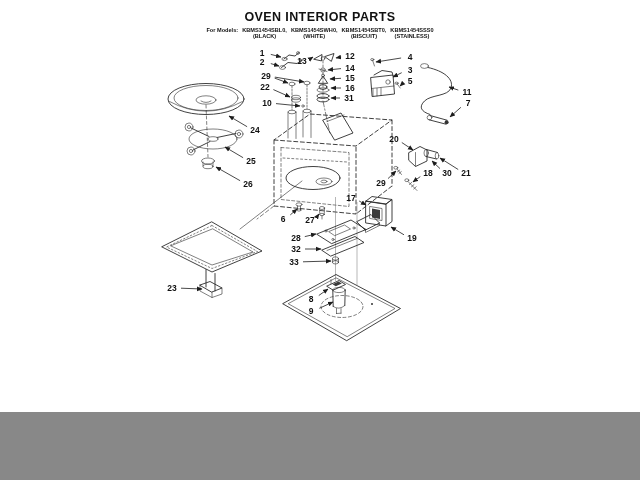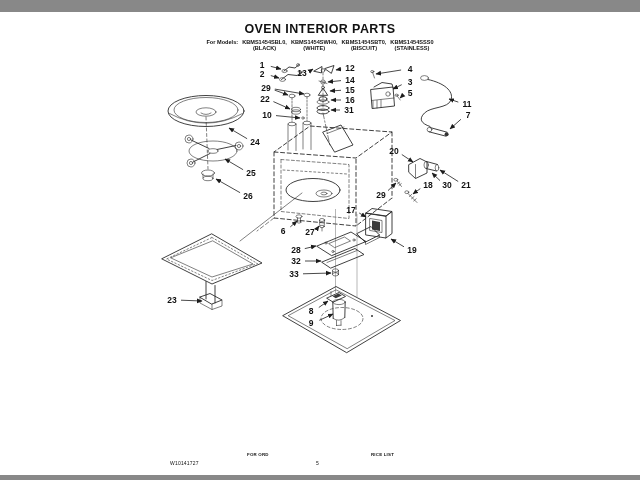--- a/index.html
+++ b/index.html
@@ -1,17 +1,17 @@
 <!DOCTYPE html>
 <html><head>
 <meta charset="utf-8">
 <style>
   html,body{margin:0;padding:0;background:#888;}
-  .page{position:relative;width:640px;height:463px;background:#ffffff;overflow:hidden;
-        font-family:"Liberation Sans",sans-serif;color:#111;margin-top:12px;}
+  .page{position:relative;width:640px;height:412px;background:#ffffff;overflow:hidden;
+        font-family:"Liberation Sans",sans-serif;color:#111;}
   
   .header{position:absolute;top:10px;left:0;right:0;text-align:center;}
   .title{font-size:12.5px;font-weight:700;letter-spacing:.4px;}
   .models{display:flex;justify-content:center;align-items:flex-start;gap:4px;
           font-size:5.6px;font-weight:700;margin-top:3px;line-height:6px;}
   .mcol{display:inline-flex;flex-direction:column;align-items:center;}
   
   svg.diagram{position:absolute;inset:0;}
   .ln{fill:none;stroke:#2b2b2b;stroke-width:.9;stroke-linecap:round;stroke-linejoin:round;}
   .thin{stroke-width:.6;}

